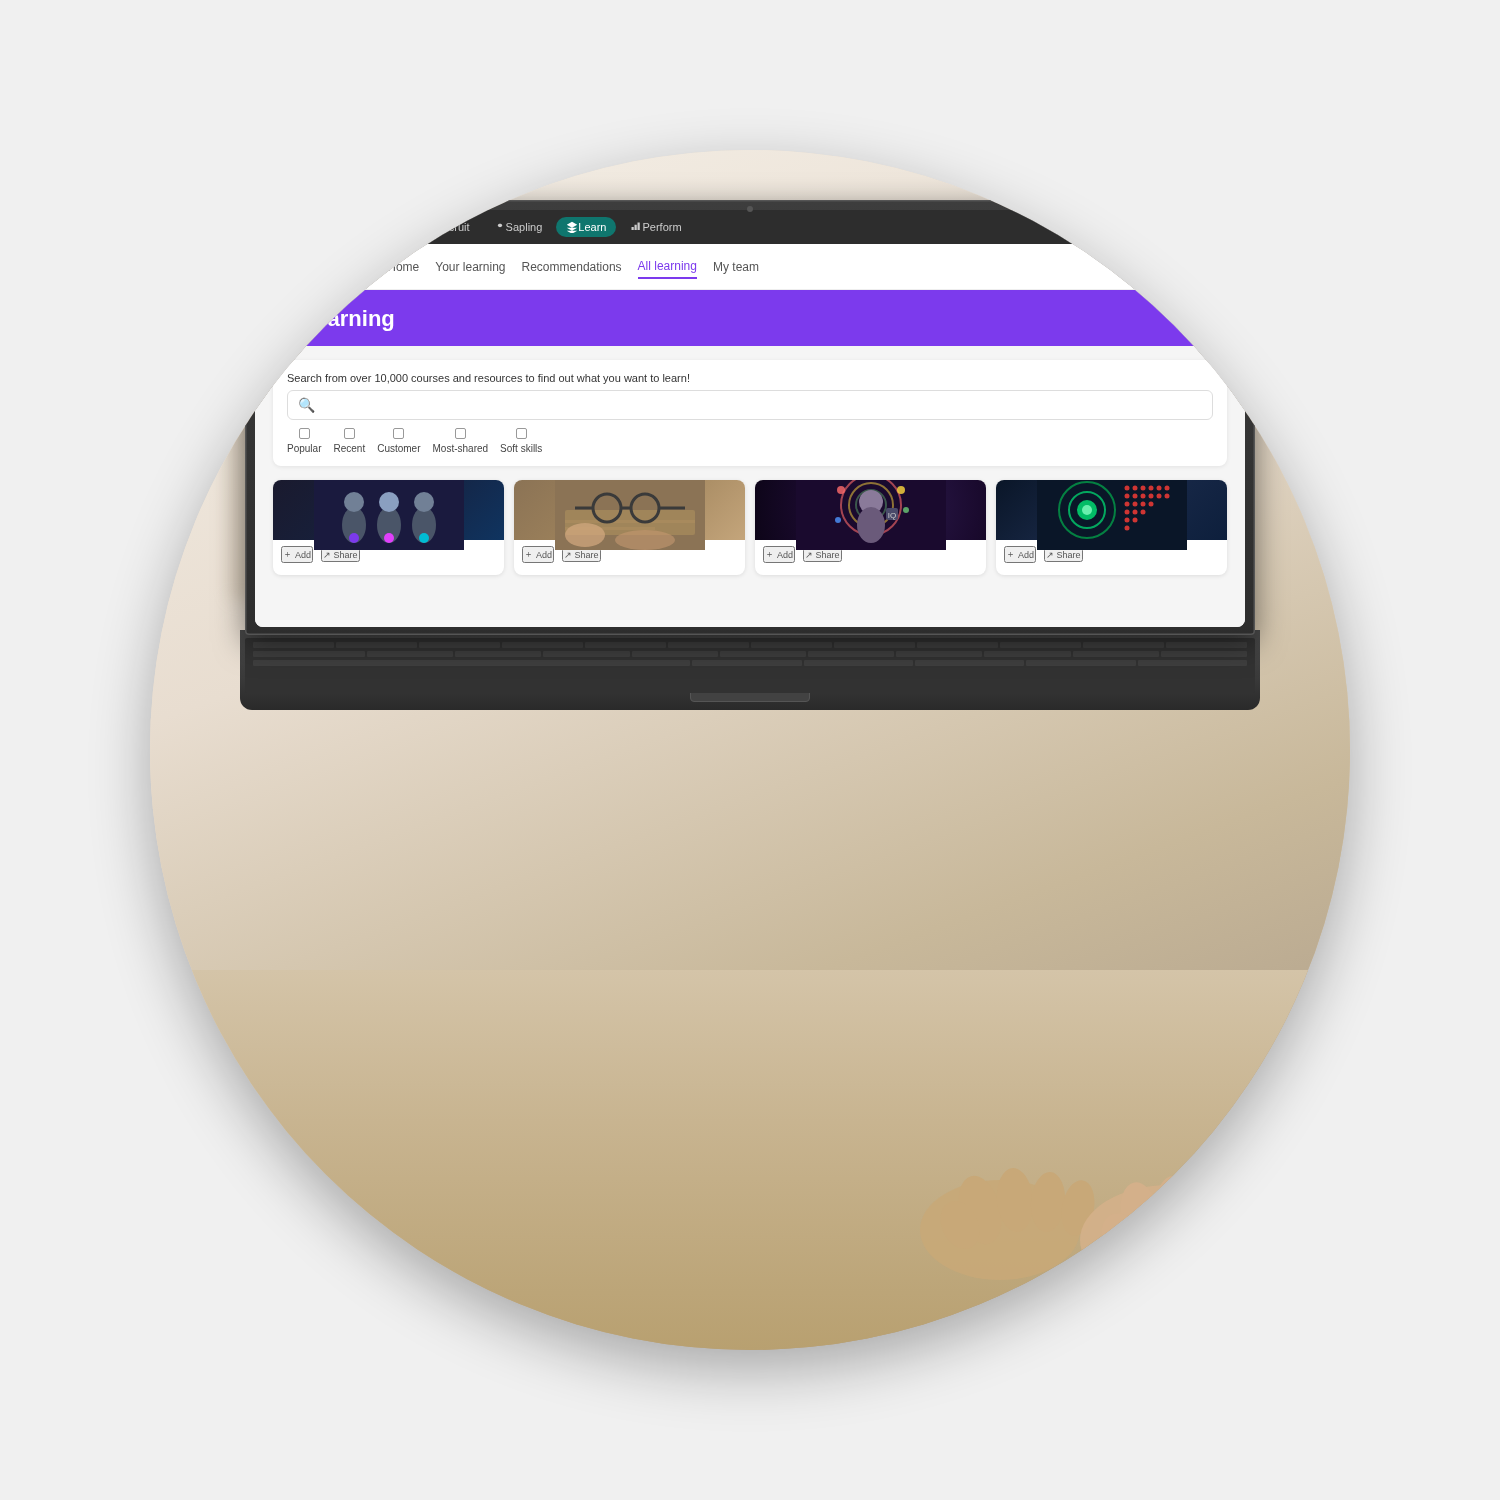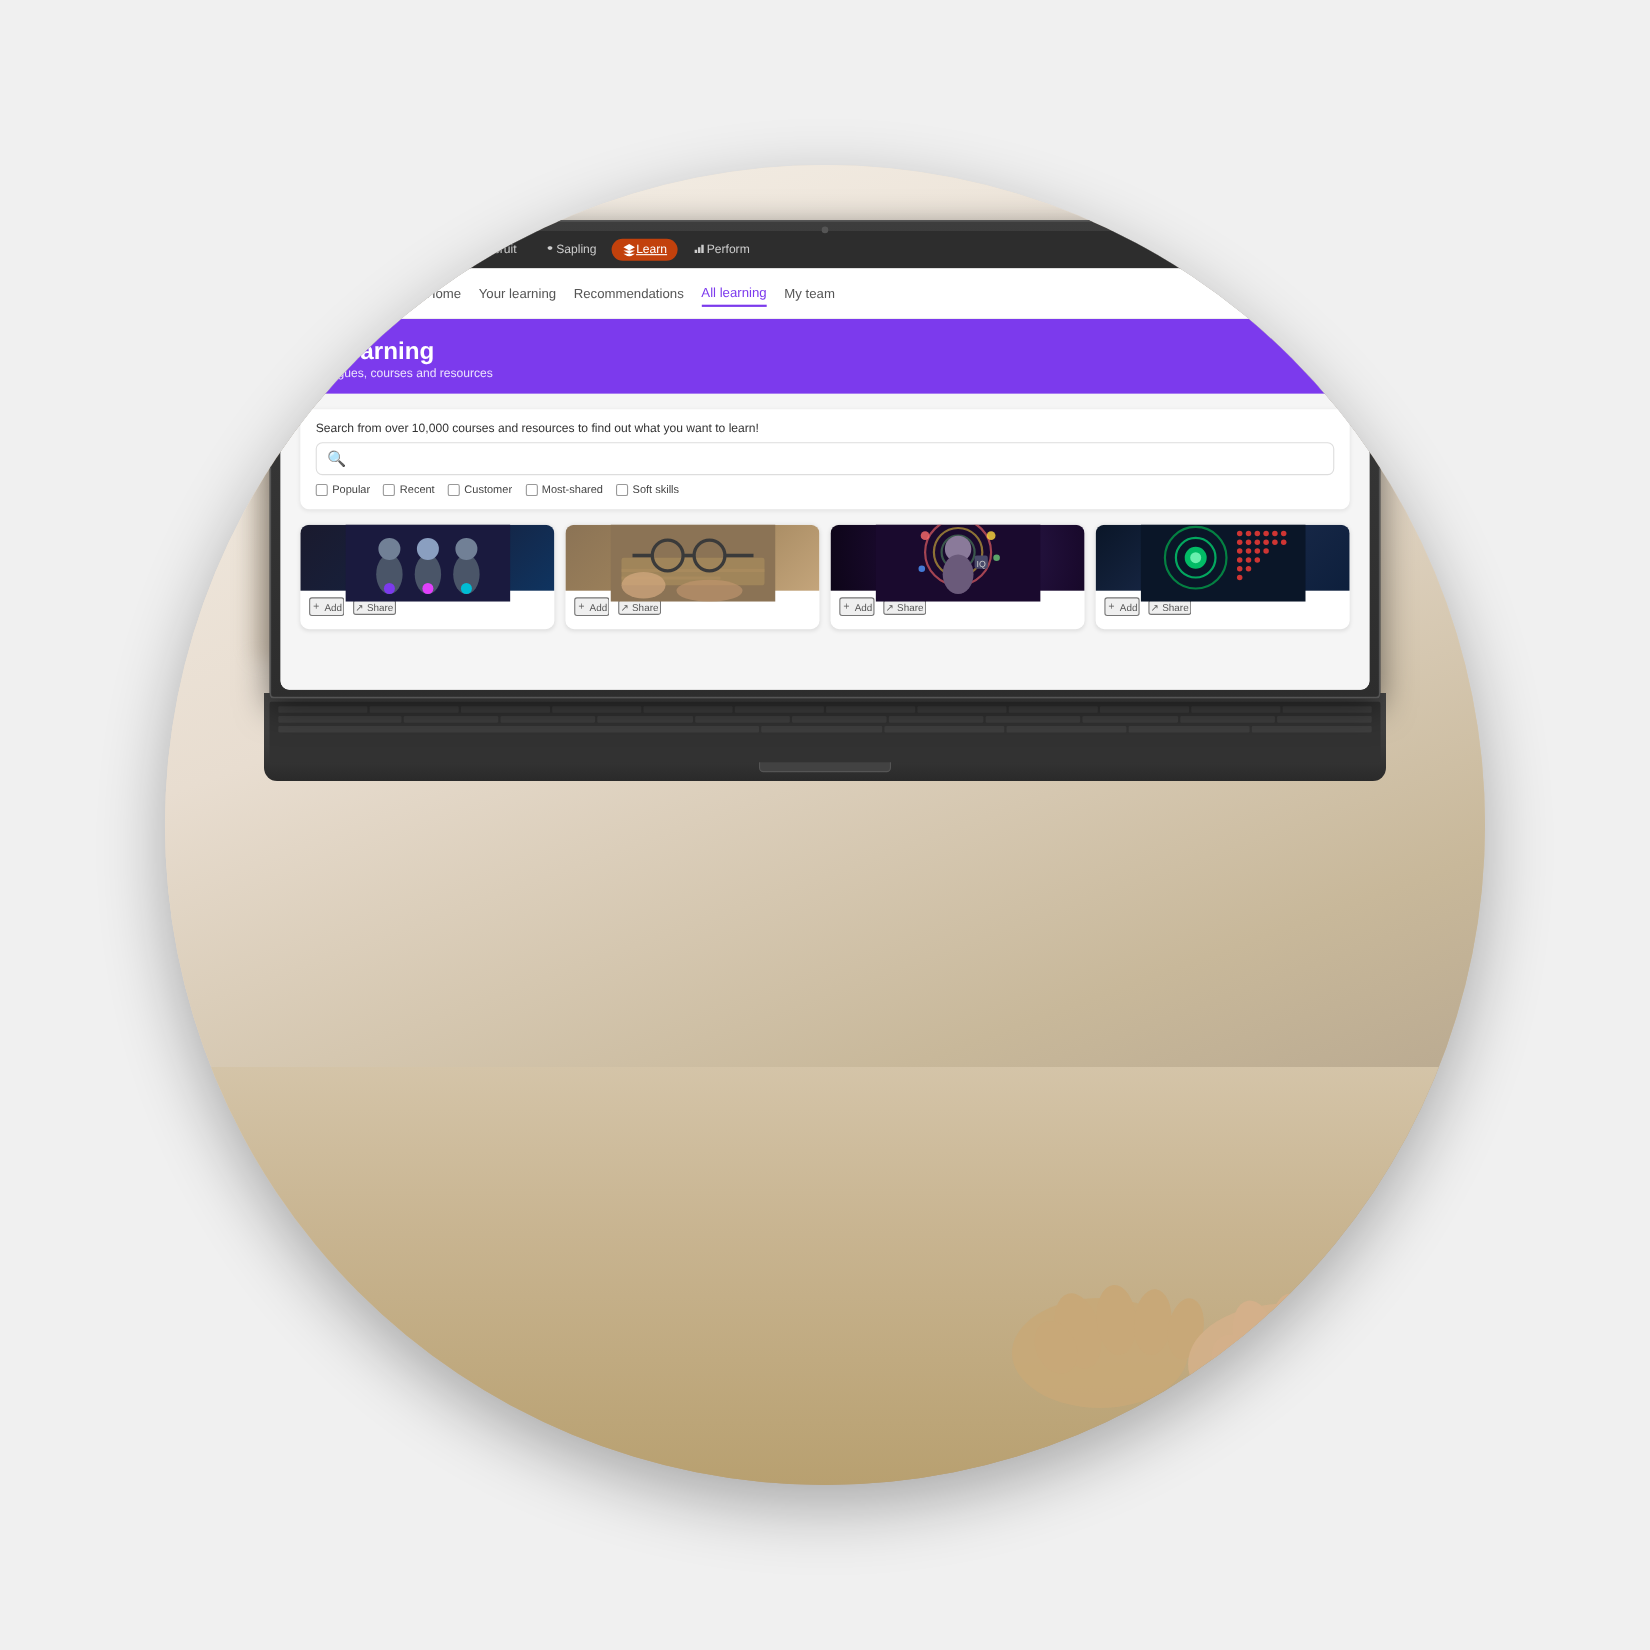--- a/index.html
+++ b/index.html
@@ -63,24 +63,23 @@
       gap: 0;
       padding: 4px 10px;
       border-radius: 4px;
       color: #ccc;
       font-size: 11px;
       cursor: pointer;
       white-space: nowrap;
     }
 
     .top-nav-item.active {
-      background: #c2410c;
+      background: #0f766e;
       color: #fff;
       border-radius: 16px;
-      text-decoration: underline;
     }
 
     .top-nav-icon {
       width: 12px;
       height: 12px;
       display: inline-block;
     }
 
     
     .main-nav {
@@ -223,20 +222,21 @@
       gap: 12px;
       flex-wrap: wrap;
     }
 
     .filter-item {
       display: flex;
       align-items: center;
       gap: 4px;
       font-size: 10px;
       color: #444;
+      flex-direction: column;
     }
 
     .filter-checkbox {
       width: 11px;
       height: 11px;
       border: 1px solid #999;
       border-radius: 2px;
       display: inline-block;
     }
 
@@ -483,21 +483,20 @@
                 <circle cx="13" cy="13" r="13" fill="#c8a882"></circle>
                 <circle cx="13" cy="10" r="5" fill="#e8c49a"></circle>
                 <ellipse cx="13" cy="22" rx="8" ry="6" fill="#d4aa80"></ellipse>
               </svg>
             </div>
           </div>
         </div>
 
         <div class="hero-banner">
           <div class="hero-title">All learning</div>
-          <div class="hero-subtitle">Catalogues, courses and resources</div>
         </div>
 
         <div class="content-area">
 
           <div class="search-container">
             <div class="search-label">Search from over 10,000 courses and resources to find out what you want to learn!</div>
             <div class="search-input-row">
               <span class="search-icon-btn">🔍</span>
             </div>
             <div class="filter-row">

